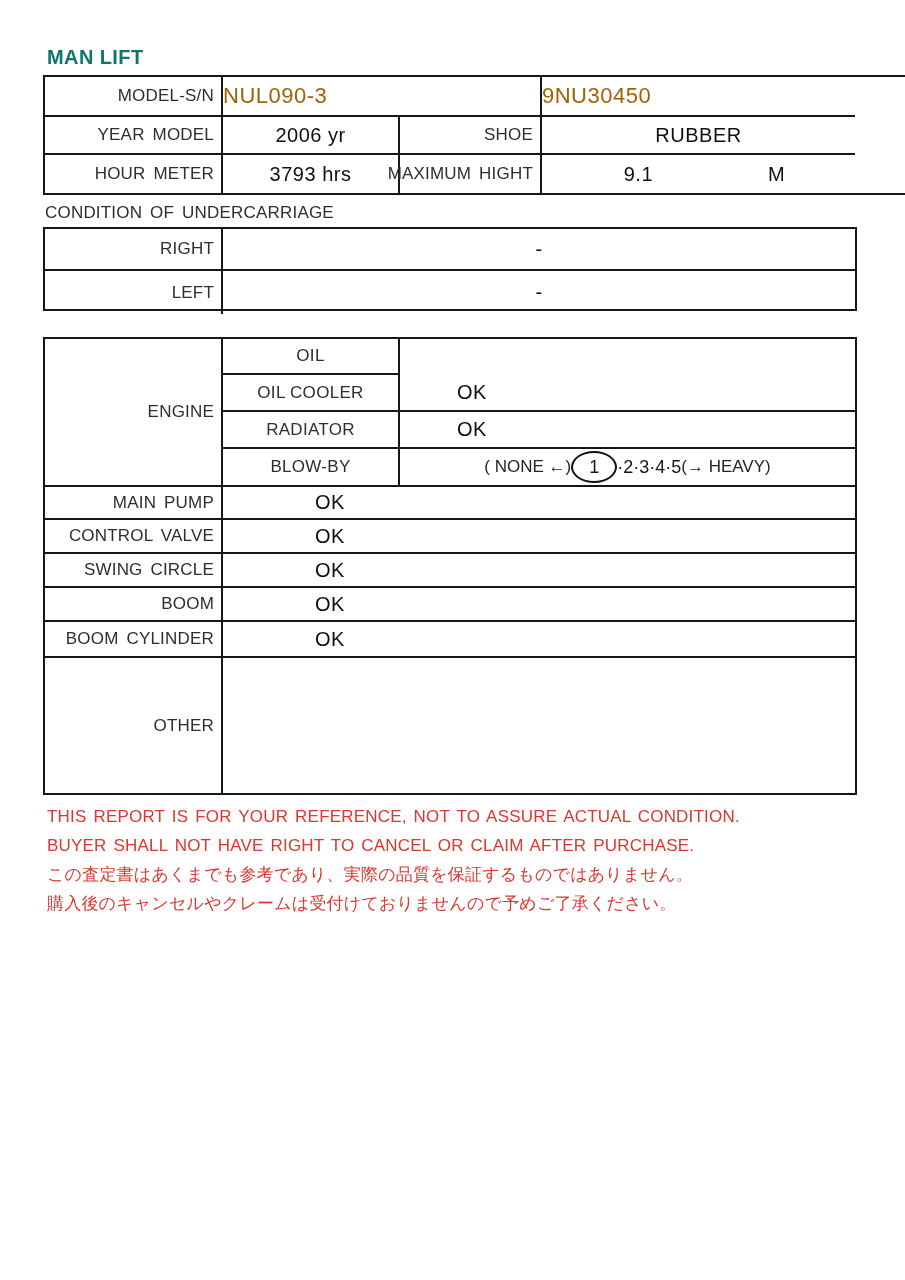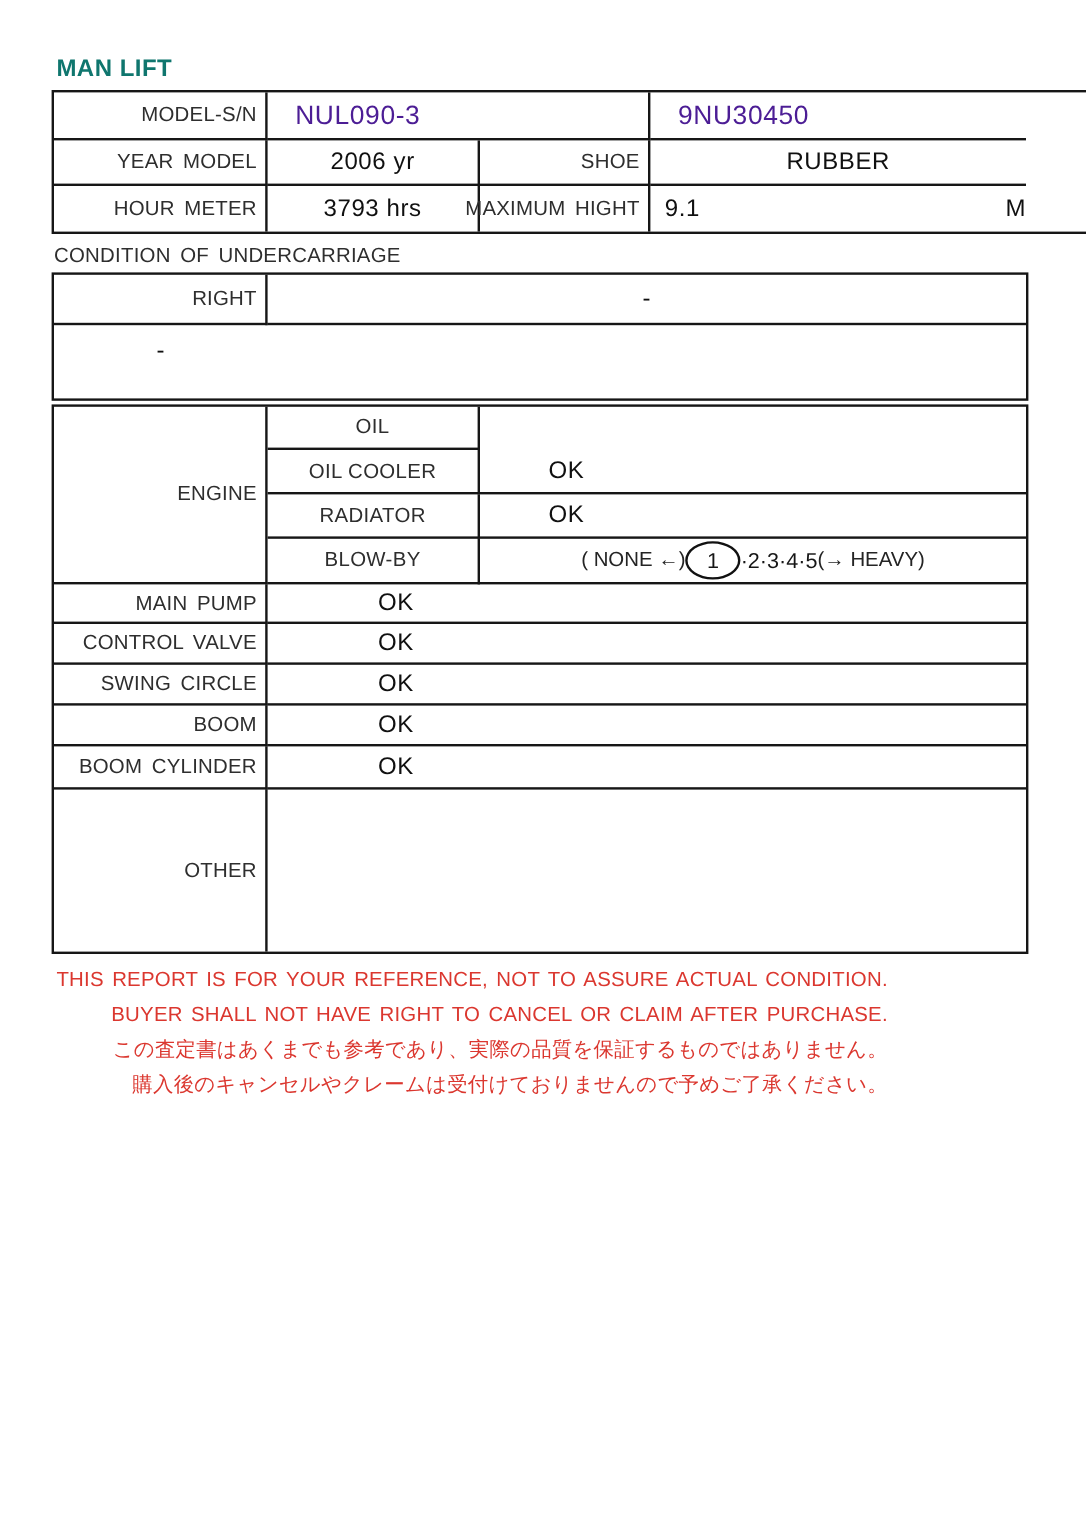--- a/index.html
+++ b/index.html
@@ -36,42 +36,42 @@
     display: grid;
     border: 2px solid #161616;
     background: #ffffff;
   }
   #spec-table {
     left: 43px; top: 75px; width: 884px; height: 120px;
     grid-template-columns: 178px 177px 142px 313px;
     grid-template-rows: 40px 38px 38px;
   }
   #uc-table {
-    left: 43px; top: 227px; width: 814px; height: 107px;
+    left: 43px; top: 227px; width: 814px; height: 84px;
     grid-template-columns: 178px 632px;
     grid-template-rows: 42px 43px;
   }
   #insp-table {
     left: 43px; top: 337px; width: 814px; height: 458px;
     grid-template-columns: 178px 177px 455px;
     grid-template-rows: 36px 37px 37px 38px 33px 34px 34px 34px 36px auto;
   }
   .cell { display: flex; align-items: center; font-size: 17px; color: #2e2e2e; min-width: 0; }
   .br { border-right: 2px solid #161616; }
   .bb { border-bottom: 2px solid #161616; }
   .lab { justify-content: flex-end; padding-right: 7px; letter-spacing: 0.2px; word-spacing: 3px; white-space: nowrap; }
   .sub { justify-content: center; letter-spacing: 0.3px; }
-  .big { font-size: 22px; color: #4c1d95; padding-left: 23px; letter-spacing: 0.5px; }
+  .big { font-size: 22px; color: #a16207; padding-left: 0; letter-spacing: 0.5px; }
   .val { font-size: 20px; color: #101010; letter-spacing: 0.5px; }
   .center { justify-content: center; }
   .ok-engine { padding-left: 57px; }
   .ok-comp { padding-left: 92px; }
   .oil-val { font-size: 18px; color: #101010; padding-left: 8px; white-space: nowrap; }
   .shifted-left { justify-content: center; }
-  .height-val { justify-content: space-between; gap: 115px; margin-left: 12px; }
+  .height-val { justify-content: center; gap: 115px; margin-left: 12px; }
   .span24 { grid-column: 2 / 4; }
   .engine-cell { grid-column: 1; grid-row: 1 / 5; }
   .other-row { grid-row: 10; text-align: right; }
   .blowby-val { justify-content: center; padding: 0 8px; font-size: 17px; color: #242424; white-space: nowrap; }
   .blowby-num { font-size: 18px; color: #161616; }
   .circled {
     width: 46px; height: 32px;
     border: 2px solid #111111;
     border-radius: 50%;
     display: flex; align-items: center; justify-content: center;
@@ -115,20 +115,21 @@
       <span>9.1</span>
       <span>M</span>
     </div>
   </div>
 
   <div class="section-heading">CONDITION OF UNDERCARRIAGE</div>
 
   <div id="uc-table" class="grid-table">
     <div class="cell lab br bb">RIGHT</div>
     <div class="cell val center bb">-</div>
+    <div class="cell lab br">LEFT</div>
     <div class="cell val center">-</div>
   </div>
 
   <div id="insp-table" class="grid-table">
     <div class="cell lab br bb engine-cell">ENGINE</div>
 
     <div class="cell sub br bb" style="grid-column:2;grid-row:1">OIL</div>
 
     <div class="cell sub br bb" style="grid-column:2;grid-row:2">OIL COOLER</div>
     <div class="cell val bb ok-engine" style="grid-column:3;grid-row:2">OK</div>
@@ -163,20 +164,20 @@
     <div class="cell lab br bb" style="grid-column:1;grid-row:8">BOOM</div>
     <div class="cell val bb ok-comp span24" style="grid-row:8">OK</div>
 
     <div class="cell lab br bb" style="grid-column:1;grid-row:9">BOOM CYLINDER</div>
     <div class="cell val bb ok-comp span24" style="grid-row:9">OK</div>
 
     <div class="cell lab br other-row" style="grid-column:1">OTHER</div>
     <div class="cell val ok-comp span24 other-row"></div>
   </div>
 
-  <div class="disclaimer" style="color: rgb(219, 55, 47); align-items: flex-end;">
+  <div class="disclaimer" style="color: rgb(219, 55, 47);">
     <p>THIS REPORT IS FOR YOUR REFERENCE, NOT TO ASSURE ACTUAL CONDITION.</p>
     <p>BUYER SHALL NOT HAVE RIGHT TO CANCEL OR CLAIM AFTER PURCHASE.</p>
     <p>この査定書はあくまでも参考であり、実際の品質を保証するものではありません。</p>
     <p>購入後のキャンセルやクレームは受付けておりませんので予めご了承ください。</p>
   </div>
 
 </div>
 
 </body></html>

